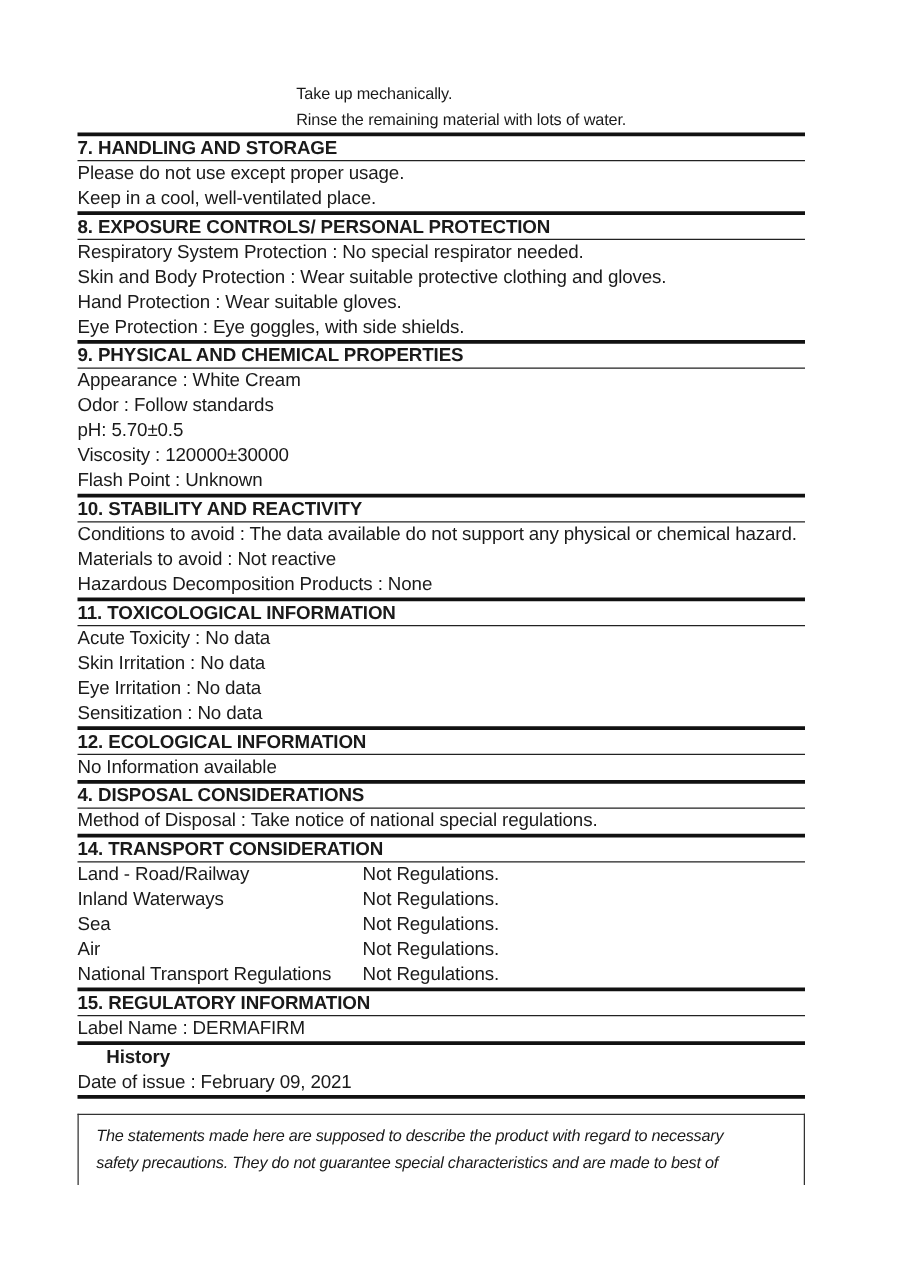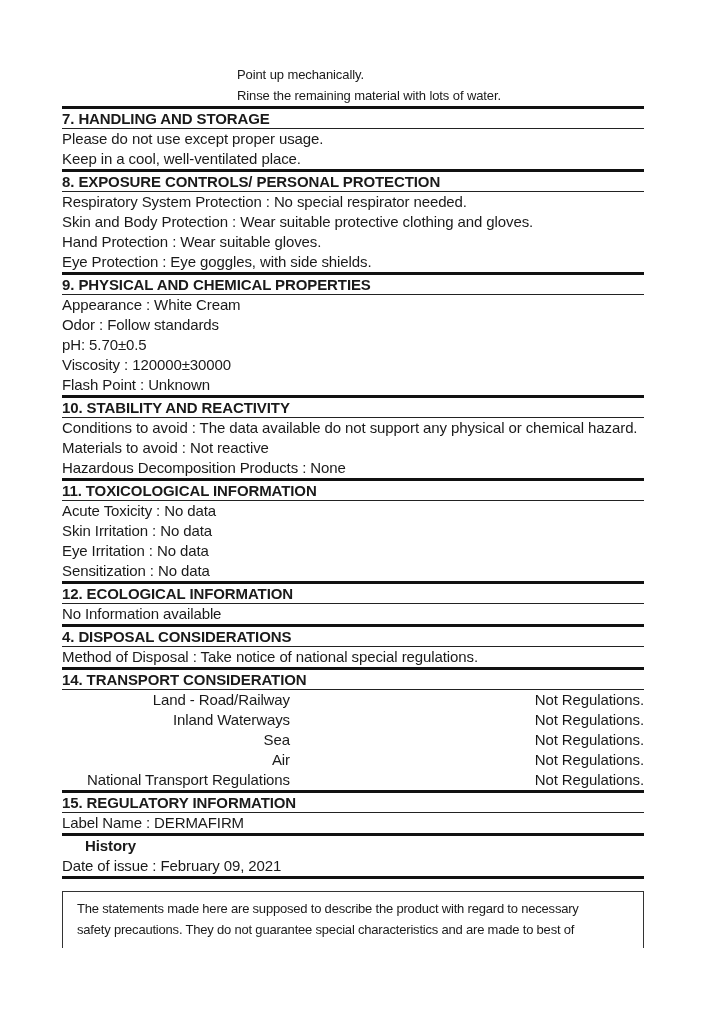--- a/index.html
+++ b/index.html
@@ -31,46 +31,47 @@
     letter-spacing:-0.1px;
     white-space:nowrap;
     font-weight:bold;
   }
   .row{
     font-size:15px;
     line-height:20px;
     letter-spacing:-0.1px;
     white-space:nowrap;
   }
-  .t-row{display:flex;text-align:right;}
+  .t-row{display:flex;}
   .t-label{width:228px;flex:0 0 228px;}
   .t-value{flex:1;}
   .bold{font-weight:bold;padding-left:23px;}
   .disclaimer{
     margin-top:12px;
     height:50px;
     border:1.5px solid #333;
     border-bottom:none;
     padding:6px 14px 0 14px;
     overflow:hidden;
   }
   .disc-line{
+    font-style:italic;
     font-size:13px;
     line-height:21px;
     letter-spacing:-0.2px;
     white-space:nowrap;
   }
 </style>
 </head>
 <body>
 
 <div class="page">
   <div class="content">
 
-    <div class="intro-line">Point up mechanically.</div>
+    <div class="intro-line">Take up mechanically.</div>
     <div class="intro-line">Rinse the remaining material with lots of water.</div>
 
     <div class="rule-thick"></div>
     <div class="sec-title">7. HANDLING AND STORAGE</div>
     <div class="rule-thin"></div>
     <div class="row">Please do not use except proper usage.</div>
     <div class="row">Keep in a cool, well-ventilated place.</div>
 
     <div class="rule-thick"></div>
     <div class="sec-title">8. EXPOSURE CONTROLS/ PERSONAL PROTECTION</div>

